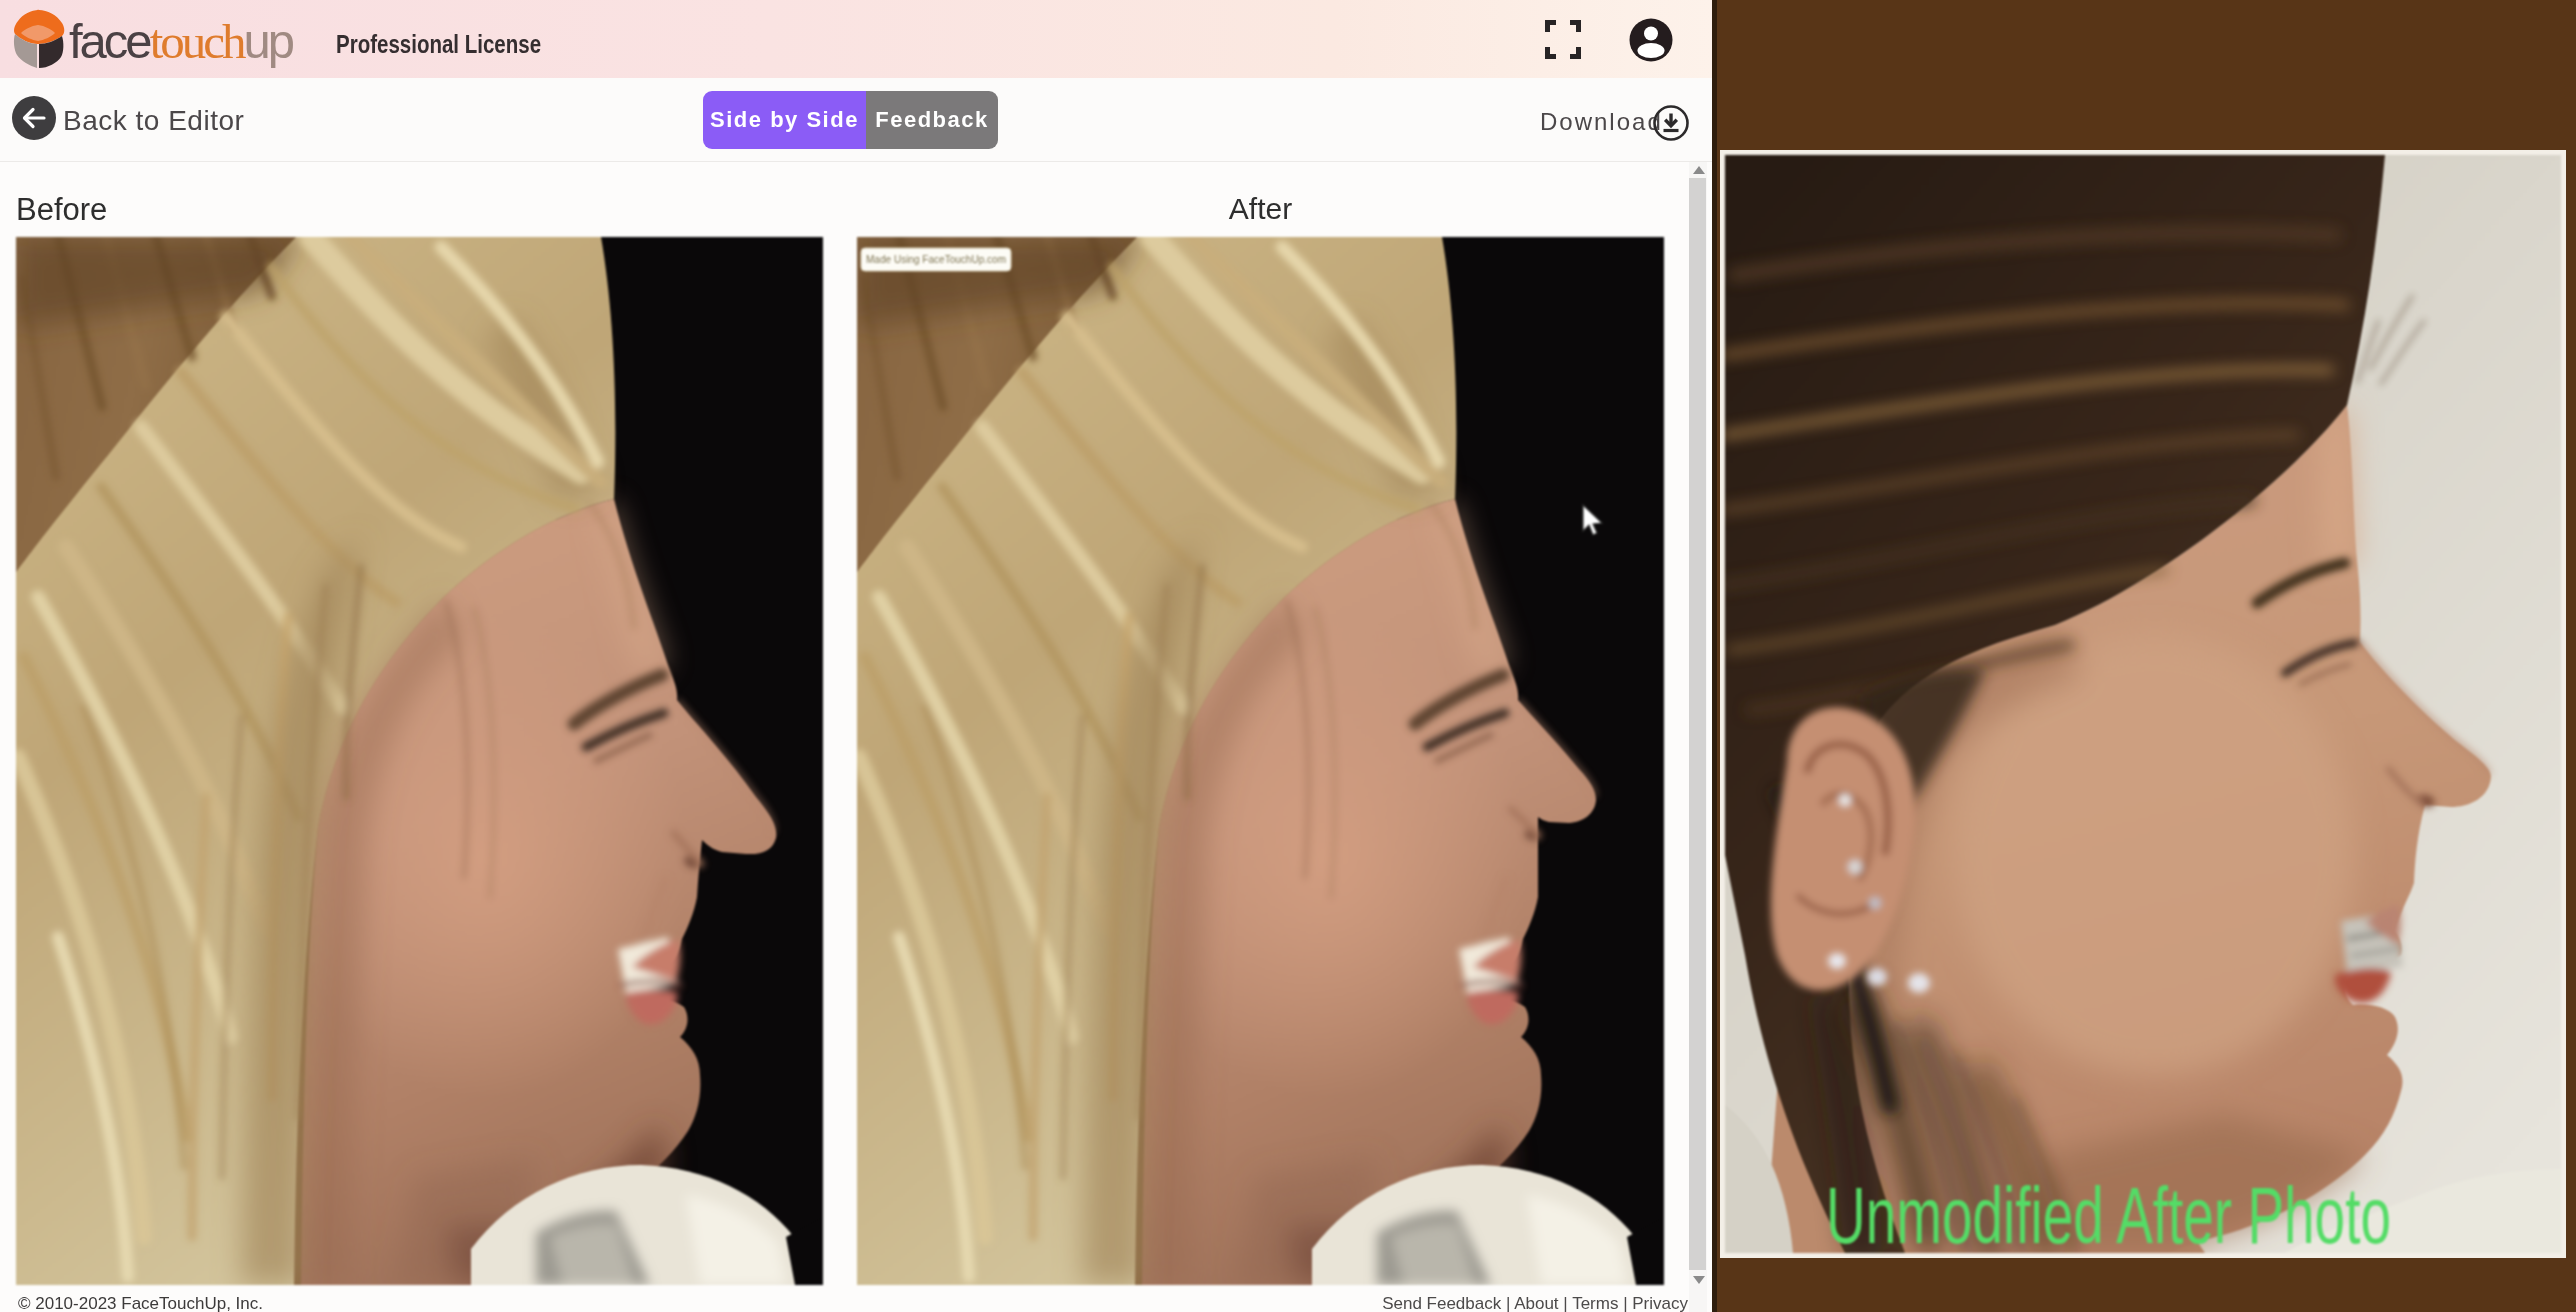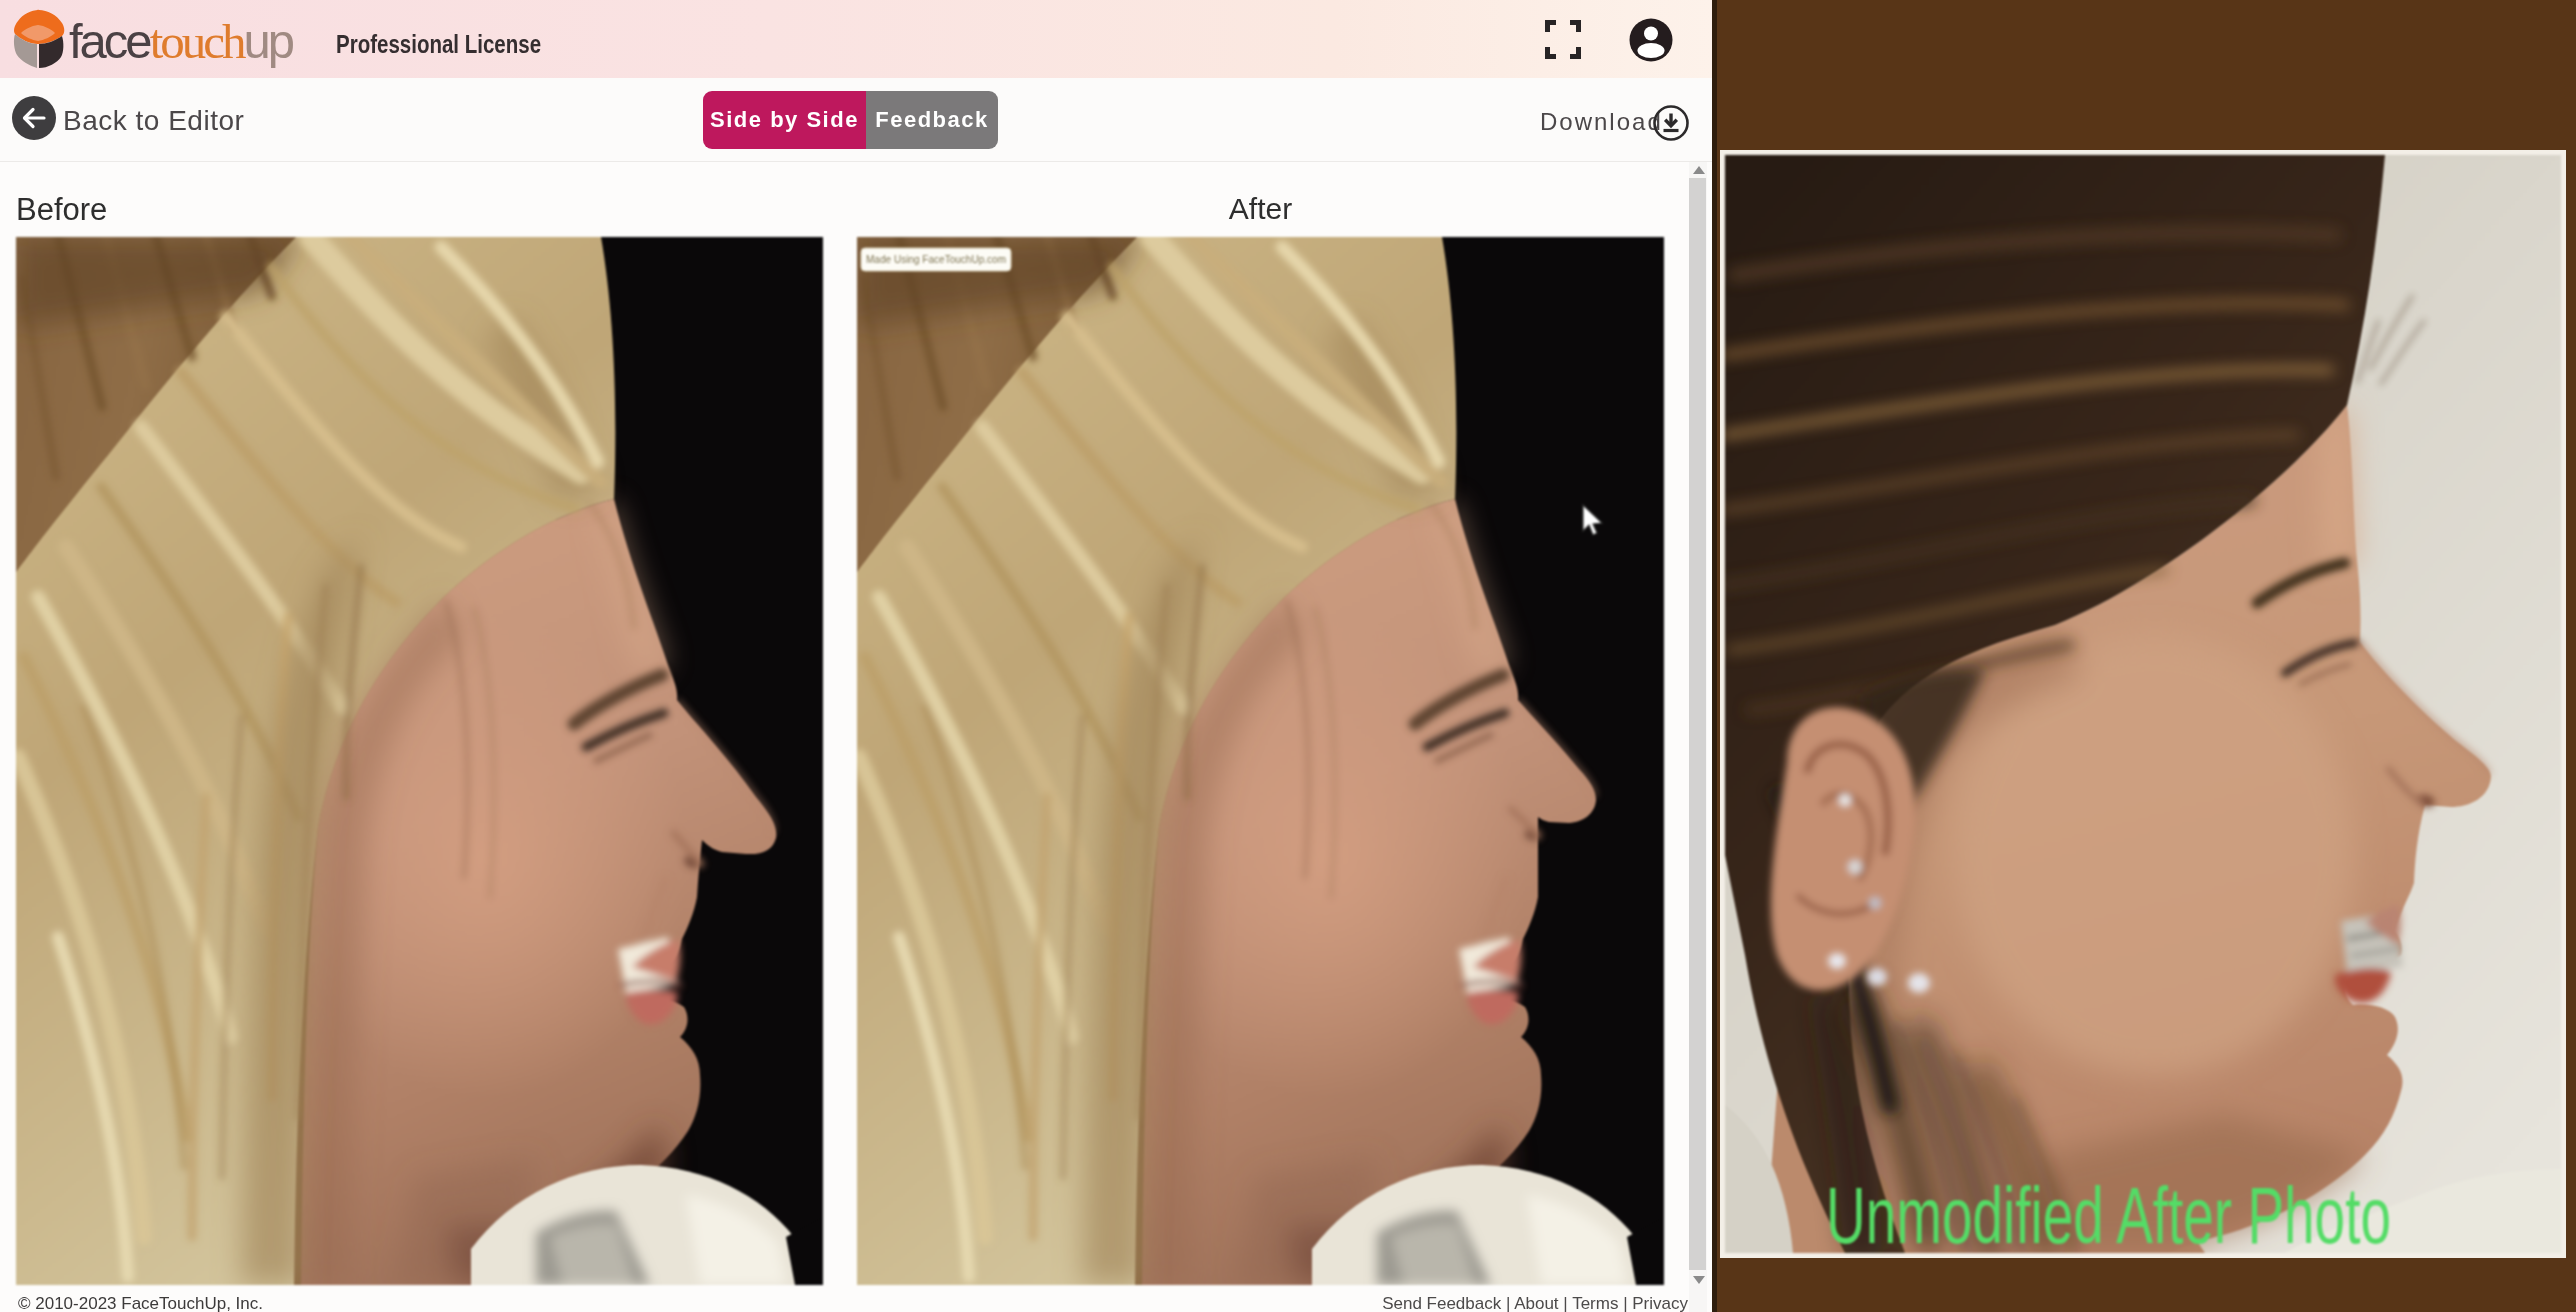--- a/index.html
+++ b/index.html
@@ -8,21 +8,21 @@
   #header{left:0;top:0;width:1712px;height:78px;background:linear-gradient(90deg,#f8dee1 0%,#fae3e2 45%,#fbe9e1 78%,#fdf2ea 100%);}
   #logotext{left:69px;top:13px;font-size:49px;letter-spacing:-3px;color:#4a4144;font-weight:500;}
   #logotext .t{color:#df7c2d;font-family:Liberation Serif, serif;}
   #logotext .u{color:#a08a82;}
   #prolic{left:336px;top:30px;font-size:25px;font-weight:bold;color:#352e30;transform:scaleX(0.82);transform-origin:0 0;}
   #toolbar{left:0;top:78px;width:1712px;height:84px;background:#fcfbfa;border-bottom:1px solid #eceae8;box-sizing:border-box;}
   #backcirc{left:12px;top:96px;width:44px;height:44px;border-radius:50%;background:#3e3d3f;}
   #backtext{left:63px;top:105px;font-size:28px;color:#4b4749;letter-spacing:0.5px;}
   #toggle{left:703px;top:91px;height:58px;}
   .tbtn{position:absolute;top:0;height:58px;line-height:58px;color:#fff;font-size:22px;font-weight:bold;text-align:center;letter-spacing:1.5px;}
-  #tbtn1{left:0;width:163px;background:#be185d;border-radius:9px 0 0 9px;}
+  #tbtn1{left:0;width:163px;background:#8b5cf6;border-radius:9px 0 0 9px;}
   #tbtn2{left:163px;width:132px;background:#7b797a;border-radius:0 9px 9px 0;}
   #dltext{left:1540px;top:108px;font-size:24px;color:#4b4749;letter-spacing:2px;}
   #lbl-before{left:16px;top:192px;width:807px;font-size:31px;color:#2e2e2e;font-weight:500;}
   #lbl-after{left:857px;top:192px;width:807px;text-align:center;font-size:30px;color:#2e2e2e;font-weight:500;}
   #photoL{left:16px;top:237px;width:807px;height:1048px;filter:blur(1.2px);}
   #photoR{left:857px;top:237px;width:807px;height:1048px;filter:blur(1.2px);}
   #sbtrack{left:1689px;top:162px;width:18px;height:1150px;background:#f7f6f5;}
   #sbthumb{left:1689px;top:178px;width:17px;height:1092px;background:#d3d2d1;}
   .sbarr{left:1693px;width:0;height:0;border-left:6px solid transparent;border-right:6px solid transparent;}
   #sbup{top:166px;border-bottom:8px solid #8a8a8a;}

